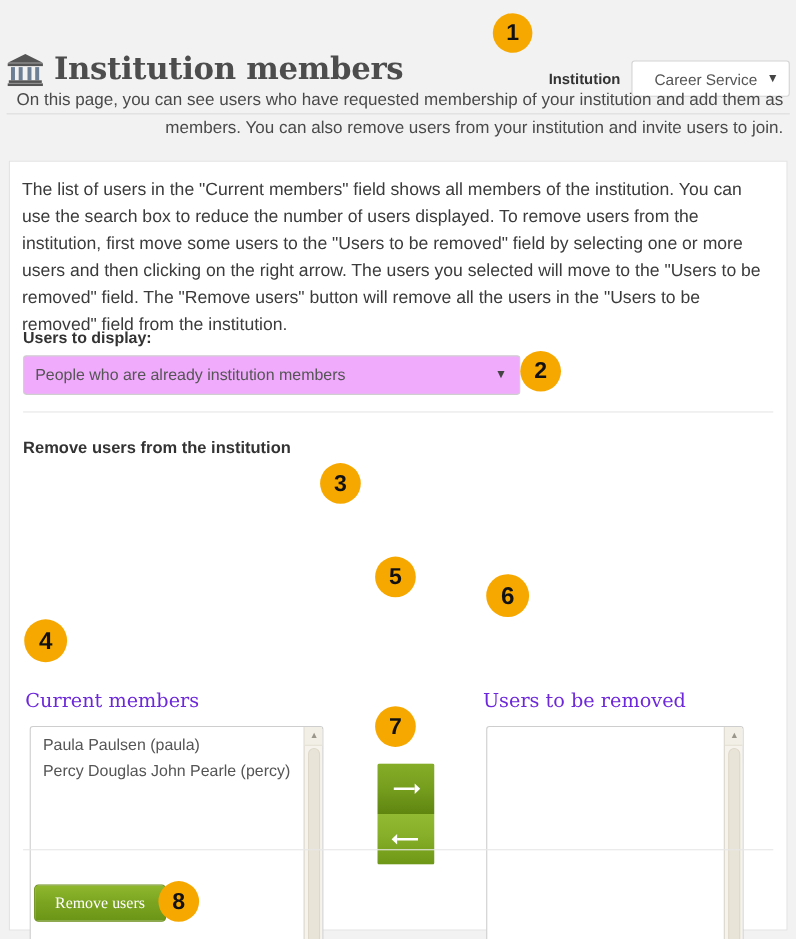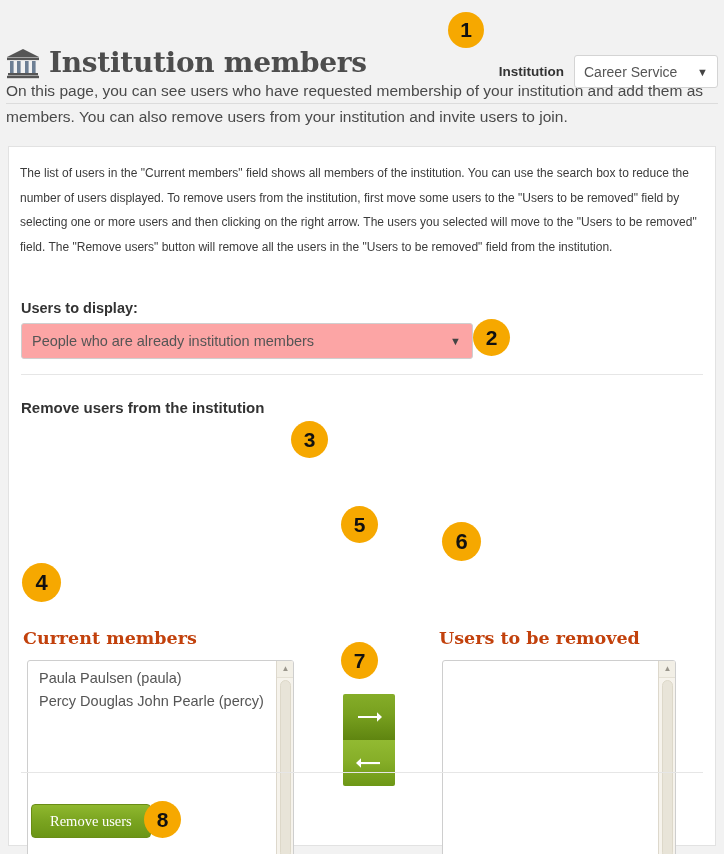--- a/index.html
+++ b/index.html
@@ -47,21 +47,21 @@
     font-weight: bold;
     color: #333;
     white-space: nowrap;
   }
   .inst-select {
     width: 144px; height: 33px;
     background: #fff;
     border: 1px solid #d4d4d4;
     border-radius: 3px;
     display: flex; align-items: center;
-    padding: 0 9px;
+    padding: 0 20px;
     position: relative;
   }
   .inst-select .val {
     font-size: 14px;
     color: #555;
     white-space: nowrap;
   }
   .caret-dn {
     position: absolute; right: 9px; top: 50%;
     transform: translateY(-50%);
@@ -73,46 +73,47 @@
     background: #dcdcdc;
   }
 
   
   .intro {
     position: absolute; left: 6px; top: 78px;
     width: 706px;
     font-size: 15.5px;
     line-height: 26px;
     color: #4a4a4a;
+    text-align: right;
   }
 
   
   .panel {
     position: absolute; left: 8px; top: 146px;
     width: 708px; height: 700px;
     background: #fff;
     border: 1px solid #e2e2e2;
   }
   .panel-desc {
     position: absolute; left: 11px; top: 14px;
     width: 683px;
-    font-size: 12px;
+    font-size: 16px;
     line-height: 24.5px;
     color: #3b3b3b;
   }
 
   
   .lbl-users-display {
     position: absolute; left: 12px; top: 153px;
     font-size: 14.5px; font-weight: bold; color: #333; text-align: right;
   }
   .display-select {
     position: absolute; left: 12px; top: 176px;
     width: 452px; height: 36px;
-    background: #fca5a5;
+    background: #f0abfc;
     border: 1px solid #cfcfcf;
     border-radius: 3px;
     display: flex; align-items: center;
     padding: 0 10px;
   }
   .display-select .val {
     font-size: 14.5px; color: #555; white-space: nowrap;
   }
   .display-select .caret-dn { right: 11px; }
 
@@ -153,22 +154,22 @@
     cursor: pointer;
     padding: 0;
     line-height: 30px;
   }
 
   
   .col-head {
     position: absolute;
     font-family: "DejaVu Serif", serif;
     font-size: 17.5px;
-    font-weight: 700;
-    color: #c2410c;
+    font-weight: 400;
+    color: #6d28d9;
   }
   .col-head.left  { left: 14px;  top: 481px; }
   .col-head.right { left: 430px; top: 481px; }
 
   
   .listbox {
     position: absolute;
     background: #fff;
     border: 1px solid #cecece;
     border-radius: 3px;

